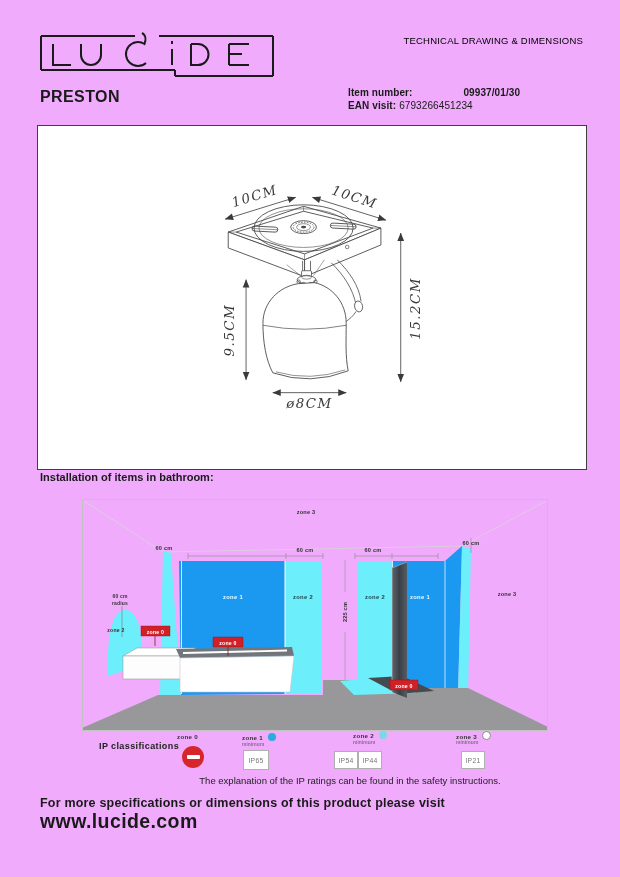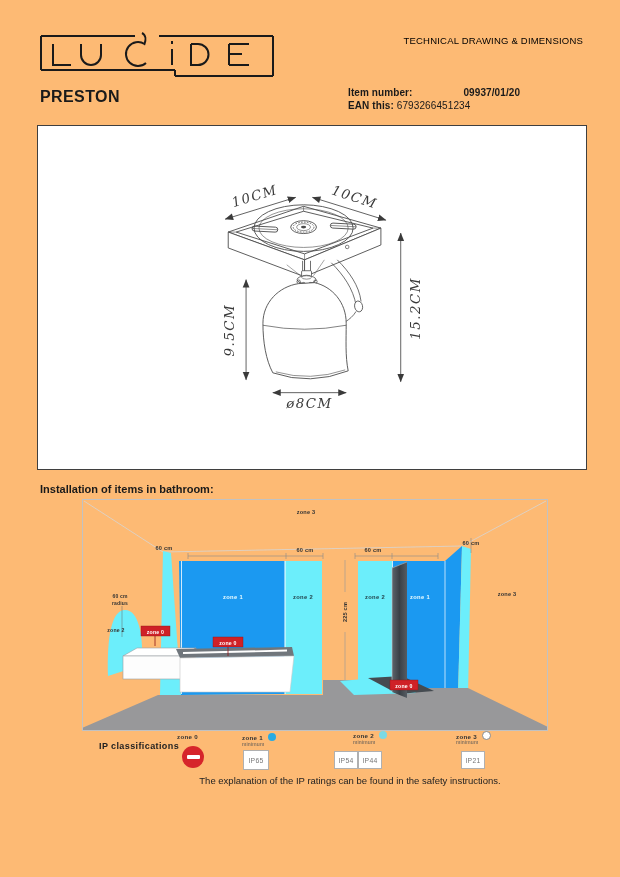--- a/index.html
+++ b/index.html
@@ -1,16 +1,16 @@
 <!DOCTYPE html>
 <html><head>
 <meta charset="utf-8">
 <style>
   html,body{margin:0;padding:0;background:#fff;}
-  .page{position:relative;width:620px;height:877px;background:#fdba74;overflow:hidden;
+  .page{position:relative;width:620px;height:877px;background:#f0abfc;overflow:hidden;
         font-family:"Liberation Sans",sans-serif;color:#1a1a1a;}
   .abs{position:absolute;}
   .doc-title{font-size:9.5px;letter-spacing:.2px;color:#000;}
   .product-name{font-size:16px;font-weight:bold;letter-spacing:.4px;}
   .item-row{font-size:10px;letter-spacing:.1px;}
   .item-row b{font-weight:bold;padding-left:48px;}
   .drawing-box{border:1.5px solid #3f3f3f;background:#fff;}
   .section-heading{font-size:11px;font-weight:bold;}
   .legend-title{font-size:9px;font-weight:bold;color:#222;letter-spacing:.4px;padding-left:17px;}
   .zone-lbl{font-size:6.2px;font-weight:bold;color:#333;letter-spacing:.3px;white-space:nowrap;}
@@ -48,24 +48,24 @@
       <path d="M190,12 V33 M190,12 H210 M190,22 H203 M190,33 H210"></path>
     </g>
   </svg>
 
   <div class="abs doc-title" style="right:37px;top:35px">TECHNICAL DRAWING &amp; DIMENSIONS</div>
 
   <div class="abs product-name" style="left:40px;top:88px">PRESTON</div>
 
   <div class="abs item-row" style="left:300px;top:87px">
     <b>Item number:</b>
-    <b>09937/01/20</b>
+    <b>09937/01/30</b>
   </div>
   <div class="abs item-row" style="left:300px;top:100px">
-    <b>EAN this:</b>
+    <b>EAN visit:</b>
     <span>6793266451234</span>
   </div>
 
   <div class="abs drawing-box" style="left:37px;top:125px;width:548px;height:343px">
     <svg width="548" height="343" viewBox="0 0 551 346">
       <defs>
         <marker id="mE" orient="auto" markerUnits="userSpaceOnUse" markerWidth="9" markerHeight="8" refX="8" refY="4">
           <path d="M0,0.6 L8.5,4 L0,7.4 Z" fill="#3a3a3a"></path>
         </marker>
         <marker id="mS" orient="auto" markerUnits="userSpaceOnUse" markerWidth="9" markerHeight="8" refX="0.5" refY="4">
@@ -131,21 +131,21 @@
         <line x1="236" y1="269" x2="310" y2="269" marker-start="url(#mS)" marker-end="url(#mE)"></line>
       </g>
       <text class="dimtxt" transform="translate(219,75) rotate(-17)" text-anchor="middle">10CM</text>
       <text class="dimtxt" transform="translate(317,76) rotate(18)" text-anchor="middle">10CM</text>
       <text class="dimtxt" transform="translate(197,206) rotate(-90)" text-anchor="middle">9.5CM</text>
       <text class="dimtxt" transform="translate(384,184) rotate(-90)" text-anchor="middle">15.2CM</text>
       <text class="dimtxt" x="273" y="284" text-anchor="middle">ø8CM</text>
     </svg>
   </div>
 
-  <div class="abs section-heading" style="left:40px;top:483px">Installation of items in bathroom:</div>
+  <div class="abs section-heading" style="left:40px;top:471px">Installation of items in bathroom:</div>
 
   <svg class="abs" style="left:82px;top:499px" width="466" height="232" viewBox="0 0 466 232">
     <defs>
       <linearGradient id="glass" x1="0" y1="0" x2="1" y2="0">
         <stop offset="0" stop-color="#5d646b"></stop>
           <stop offset="0.5" stop-color="#3a4046"></stop>
           <stop offset="1" stop-color="#555c63"></stop>
       </linearGradient>
     </defs>
 
@@ -269,14 +269,16 @@
   <div class="abs zone-lbl" style="left:456px;top:731px">
     <span>zone 3</span><span class="dot dot-white"></span>
   </div>
   <div class="abs min-lbl" style="left:456px;top:739px">minimum</div>
   <div class="abs ip-box" style="left:461px;top:751px;width:22px;height:16px">
       <span>IP21</span>
     </div>
 
   <div class="abs caption" style="left:0;top:775px">The explanation of the IP ratings can be found in the safety instructions.</div>
 
+  <div class="abs footer-line" style="left:40px;top:796px">For more specifications or dimensions of this product please visit</div>
+  <div class="abs footer-site" style="left:40px;top:810px">www.lucide.com</div>
 
 </div>
 
 </body></html>

